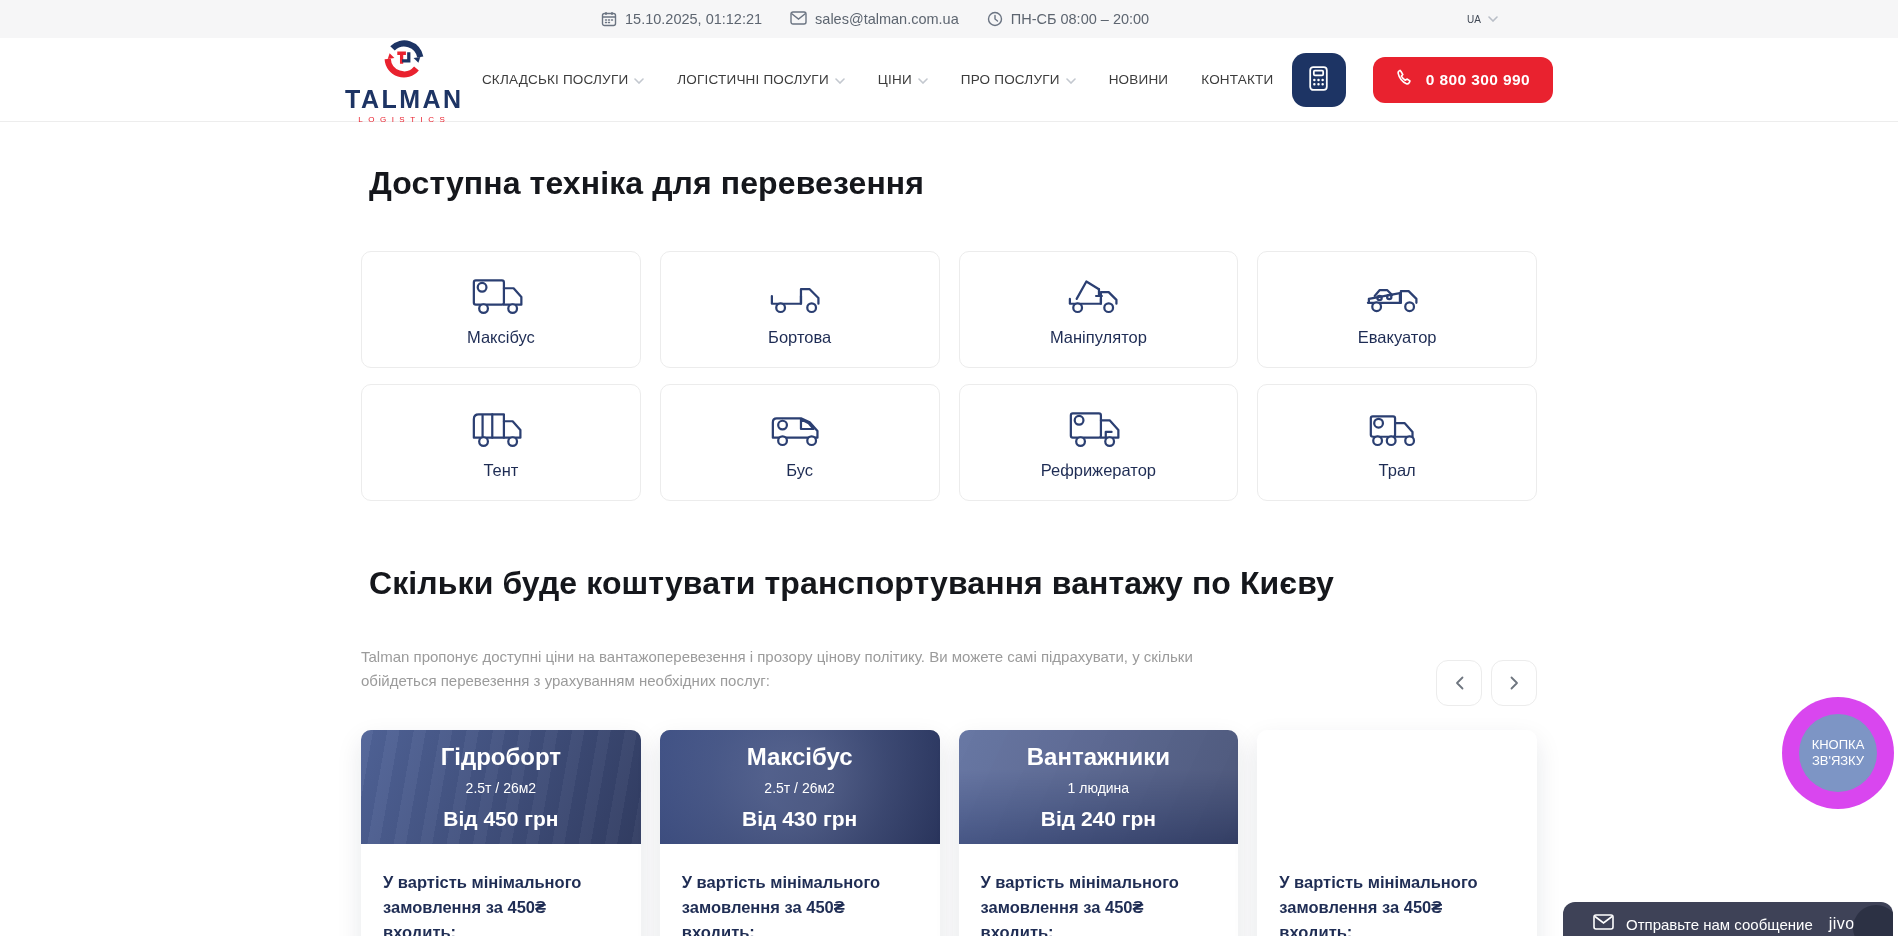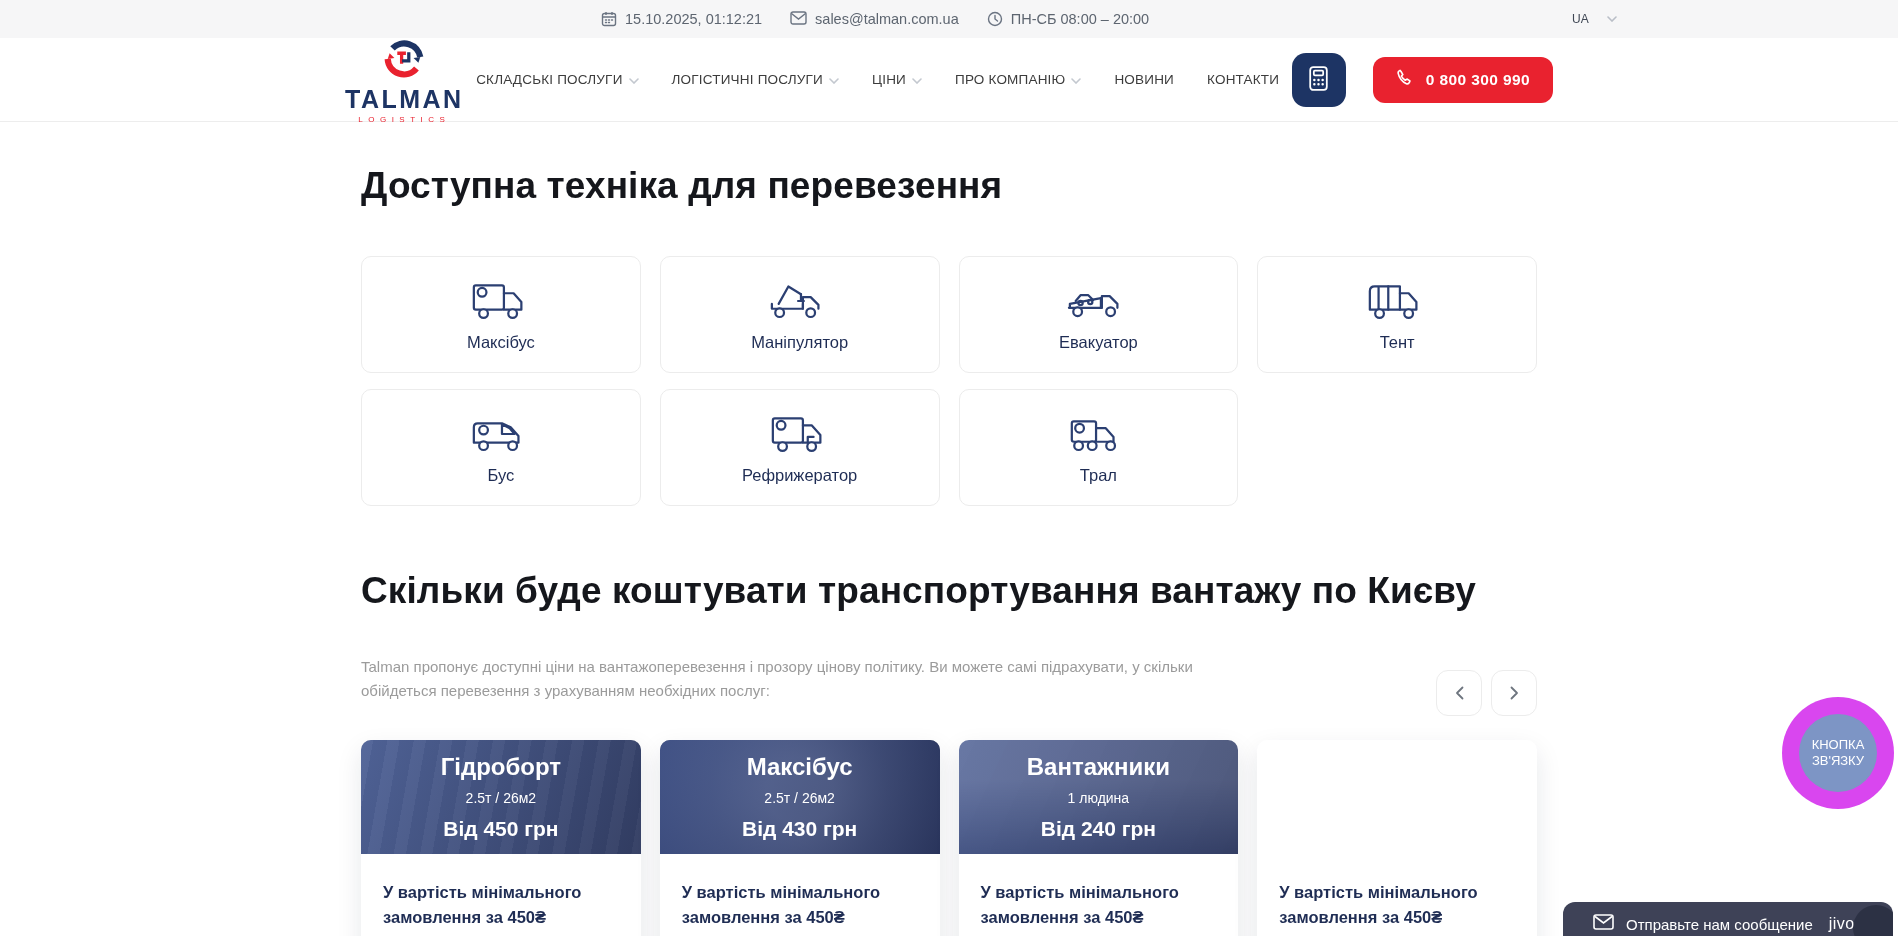--- a/index.html
+++ b/index.html
@@ -8,41 +8,41 @@
     font-family:"Liberation Sans", sans-serif;
     background:#ffffff;
     overflow:hidden;
     position:relative;
   }
   
   .topbar { height:38px; background:#f6f6f7; position:relative; }
   .topbar-center { position:absolute; left:601px; top:0; height:38px; display:flex; align-items:center; gap:28px; }
   .topbar-item { display:flex; align-items:flex-start; gap:8px; color:#5d6570; font-size:14.5px; }
   .topbar-item svg { display:block; }
-  .topbar-lang { position:absolute; left:1534px; top:0; height:38px; display:flex; align-items:center; gap:18px; font-size:12px; color:#3f4754; cursor:pointer; }
+  .topbar-lang { position:absolute; left:1440px; top:0; height:38px; display:flex; align-items:center; gap:7px; font-size:10px; color:#3f4754; cursor:pointer; }
   .flag { width:20px; height:14px; border-radius:2px; overflow:hidden; display:block; }
   .flag .b { height:7px; background:#3f9fe0; }
   .flag .y { height:7px; background:#ffd948; }
 
   
   .header { height:84px; background:#fff; border-bottom:1px solid #ededed;
             display:flex; align-items:center; justify-content:space-between; padding:0 345px; }
   .logo { display:flex; flex-direction:column; align-items:center; cursor:pointer; }
   .logo-name { font-size:25px; font-weight:bold; color:#1d3464; letter-spacing:2.5px; line-height:1; margin-top:1px; }
   .logo-tag { font-size:8px; color:#e9222f; letter-spacing:5.5px; margin-top:3px; }
   .nav { display:flex; align-items:center; gap:33px; }
   .nav-item { display:flex; align-items:center; gap:6px; font-size:13.5px; color:#3c3c3c; letter-spacing:.2px; cursor:pointer; white-space:nowrap; }
   .actions { display:flex; align-items:center; gap:27px; }
   .calc-btn { width:54px; height:54px; background:#1d3464; border-radius:14px; display:flex; align-items:center; justify-content:center; cursor:pointer; border:none; }
   .phone-btn { height:46px; background:#e9222f; border:none; border-radius:12px; color:#fff; font-weight:bold;
                font-size:15.5px; display:flex; align-items:center; gap:11px; padding:0 23px; cursor:pointer; letter-spacing:.4px; }
 
   
   .container { width:1176px; margin:0 auto; }
-  .section-title { font-size:37px; font-weight:bold; color:#15171c; letter-spacing:.1px; }
+  .section-title { font-size:32px; font-weight:bold; color:#15171c; letter-spacing:.1px;margin-left:8px; }
   .vehicles { margin-top:43px; }
   .vehicle-grid { margin-top:49px; display:grid; grid-template-columns:repeat(4,1fr); gap:16px 19px; }
   .vehicle-card { height:117px; background:#fff; border:1px solid #ececec; border-radius:10px;
                   display:flex; flex-direction:column; align-items:center; justify-content:center; gap:9px; cursor:pointer; }
   .vehicle-card svg { display:block; }
   .vehicle-label { font-size:16.5px; color:#1e2c54; }
 
   .pricing { margin-top:64px; }
   .pricing-row { display:flex; justify-content:space-between; align-items:flex-start; margin-top:43px; }
   .pricing-desc { width:905px; font-size:15px; color:#9b9b9b; line-height:24px; }
@@ -151,21 +151,21 @@
             <path d="M1 1l4 4 4-4"></path>
           </svg></span>
       </div>
       <div class="nav-item">
         <span>ЦІНИ</span>
         <span><svg width="10" height="6" viewBox="0 0 10 6" fill="none" stroke="#c3c8cf" stroke-width="1.6" stroke-linecap="round">
             <path d="M1 1l4 4 4-4"></path>
           </svg></span>
       </div>
       <div class="nav-item">
-        <span>ПРО КОМПАНІЮ</span>
+        <span>ПРО ПОСЛУГИ</span>
         <span><svg width="10" height="6" viewBox="0 0 10 6" fill="none" stroke="#c3c8cf" stroke-width="1.6" stroke-linecap="round">
             <path d="M1 1l4 4 4-4"></path>
           </svg></span>
       </div>
       <div class="nav-item">
         <span>НОВИНИ</span>
       </div>
       <div class="nav-item">
         <span>КОНТАКТИ</span>
       </div>
@@ -199,20 +199,31 @@
         <span>
           <svg width="64" height="46" viewBox="0 0 66 46" fill="none" stroke="#2b3f72" stroke-width="2.3" stroke-linecap="round" stroke-linejoin="round">
             <rect x="5" y="7" width="31" height="25" rx="2"></rect>
             <circle cx="13.5" cy="14" r="4.5"></circle>
             <path d="M36 15h10l8 9v8h-18"></path>
             <circle cx="15" cy="36" r="4.5" fill="#ffffff" stroke="#2b3f72" stroke-width="2.3"></circle>
             <circle cx="45" cy="36" r="4.5" fill="#ffffff" stroke="#2b3f72" stroke-width="2.3"></circle>
           </svg>
         </span>
         <div class="vehicle-label">Максібус</div>
+      </div>
+      <div class="vehicle-card">
+        <span>
+          <svg width="64" height="46" viewBox="0 0 66 46" fill="none" stroke="#2b3f72" stroke-width="2.3" stroke-linecap="round" stroke-linejoin="round">
+            <path d="M4 23v8h30v-8"></path>
+            <path d="M34 31V16h9l9 9v6"></path>
+            <circle cx="13" cy="35" r="4.5" fill="#ffffff" stroke="#2b3f72" stroke-width="2.3"></circle>
+            <circle cx="45" cy="35" r="4.5" fill="#ffffff" stroke="#2b3f72" stroke-width="2.3"></circle>
+          </svg>
+        </span>
+        <div class="vehicle-label">Бортова</div>
       </div>
       <div class="vehicle-card">
         <span>
           <svg width="64" height="46" viewBox="0 0 66 46" fill="none" stroke="#2b3f72" stroke-width="2.3" stroke-linecap="round" stroke-linejoin="round">
             <path d="M4 26v5h32v-5"></path>
             <path d="M11 26 21 8l13 8"></path>
             <path d="M34 16v7M31 23h6"></path>
             <path d="M36 31V19h8l8 8v4"></path>
             <circle cx="12" cy="35" r="4.5" fill="#ffffff" stroke="#2b3f72" stroke-width="2.3"></circle>
             <circle cx="44" cy="35" r="4.5" fill="#ffffff" stroke="#2b3f72" stroke-width="2.3"></circle>

